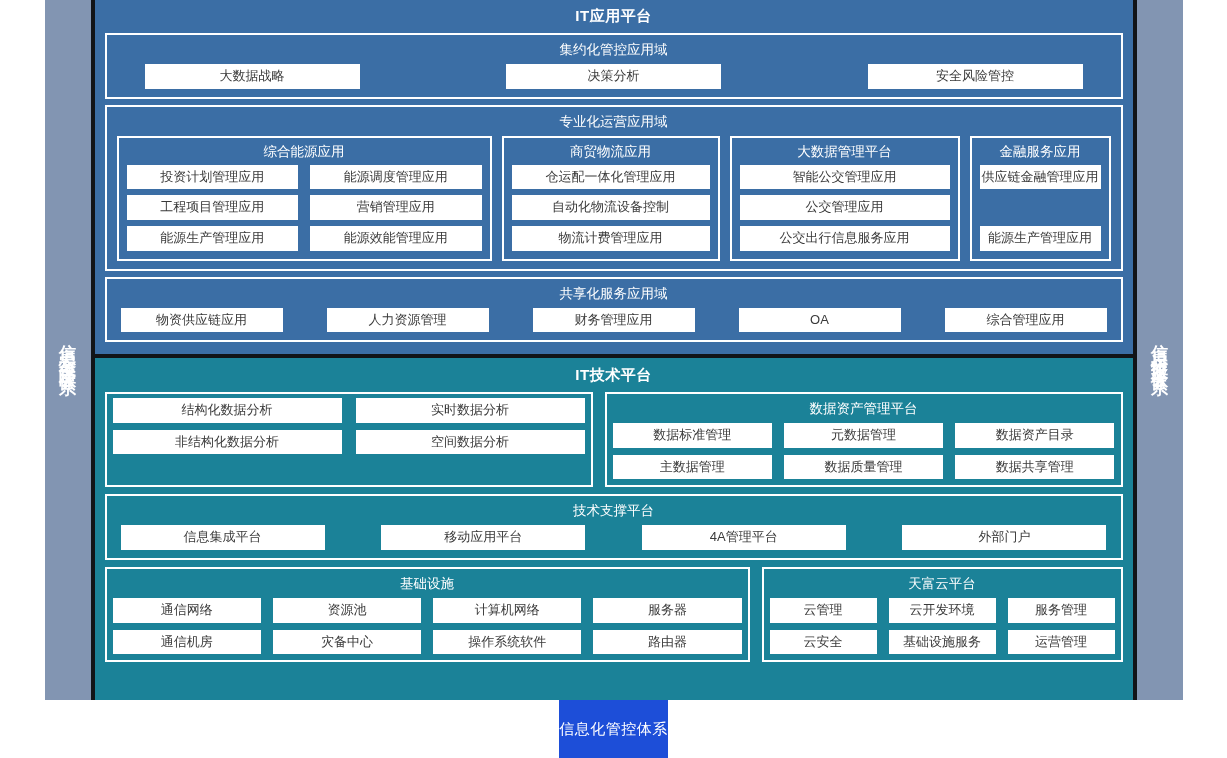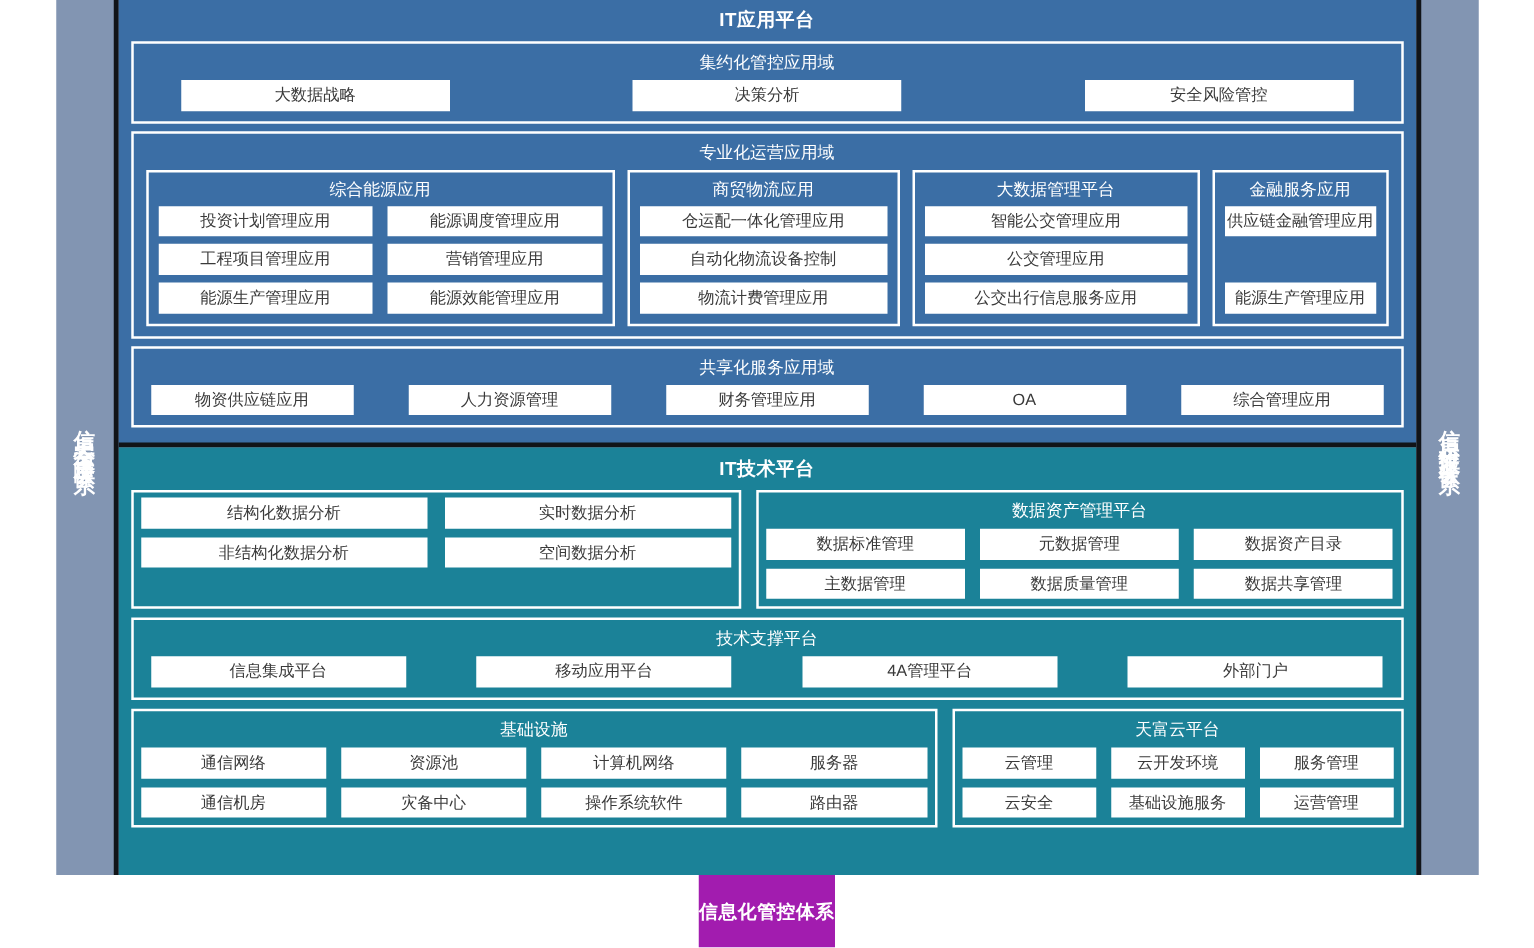--- a/index.html
+++ b/index.html
@@ -174,24 +174,24 @@
   .grid2 { display: grid; grid-template-columns: 1fr 1fr; gap: 7px 14px; }
   .grid3 { display: grid; grid-template-columns: 1fr 1fr 1fr; gap: 7px 12px; }
   .grid4 { display: grid; grid-template-columns: 1fr 1fr 1fr 1fr; gap: 7px 12px; }
 
   .row-support { justify-content: space-between; padding: 0 8px 2px 8px; }
   .row-support .chip { width: 204px; }
 
   
   .bottom-bar {
     flex: 0 0 58px;
-    background: #a21caf;
+    background: #1d4ed8;
     color: #ffffff;
     font-size: 15px;
-    font-weight: bold;
+    font-weight: normal;
     display: flex;
     align-items: center;
     justify-content: center;
     letter-spacing: .5px;
   }
 </style>
 </head>
 <body>
 
 <div id="root">

